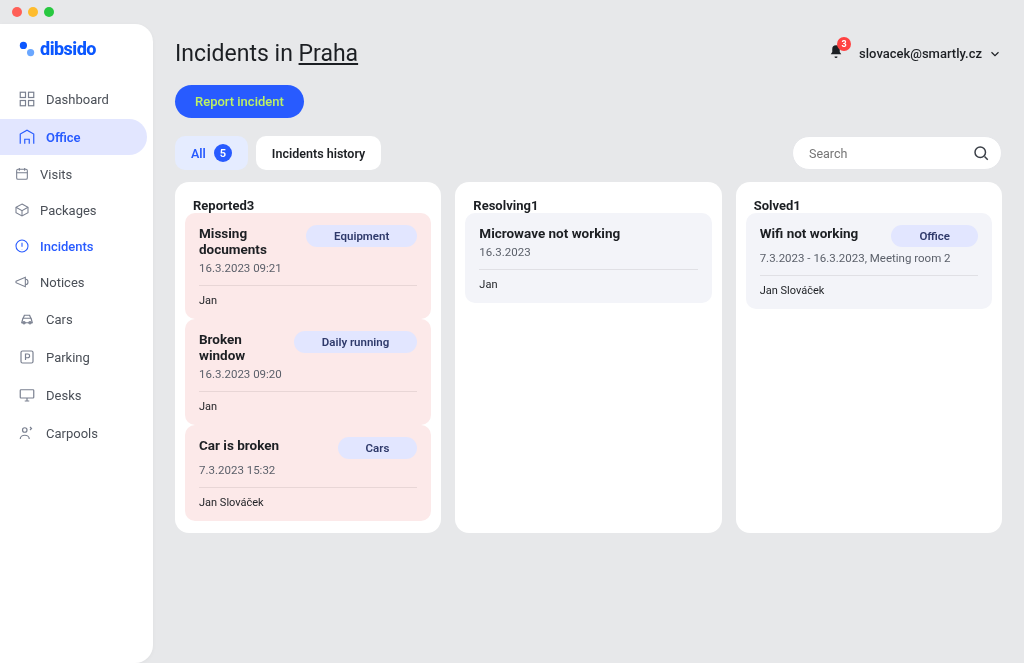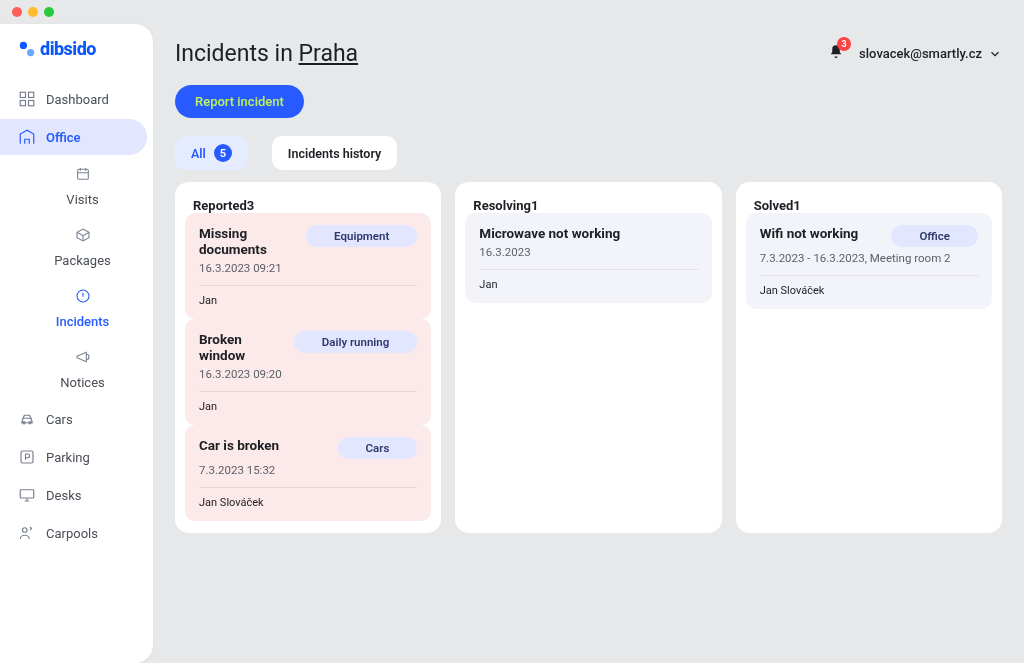--- a/index.html
+++ b/index.html
@@ -13,39 +13,39 @@
   .app { position: absolute; top: 24px; left: 0; right: 0; bottom: 0; display: flex; }
   .sidebar { width: 153px; background: #fff; border-radius: 0 18px 18px 0; display: flex; flex-direction: column; padding-top: 14px; box-shadow: 0 1px 4px rgba(0,0,0,0.04); }
   .logo { display: flex; align-items: center; gap: 4px; padding: 0 18px 22px 18px; }
   .logo-mark { width: 18px; height: 18px; position: relative; }
   .logo-text { font-weight: 800; font-size: 18px; color: #0b57ff; letter-spacing: -0.5px; }
   .nav { display: flex; flex-direction: column; gap: 0; }
   .nav-item { display: flex; align-items: center; gap: 10px; padding: 9px 12px 9px 18px; font-size: 13px; color: #4a4f57; cursor: pointer; border-radius: 0 20px 20px 0; margin: 0 6px 2px 0; }
   .nav-item.active { background: #e2e6ff; color: #285bff; font-weight: 600; }
   .nav-item .icon { width: 18px; height: 18px; flex-shrink: 0; display: flex; align-items: center; justify-content: center; color: #7a8090; }
   .nav-item.active .icon { color: #285bff; }
-  .nav-sub { padding-left: 30px; flex-direction: column; }
+  .nav-sub { padding-left: 14px; }
   .nav-sub .icon { width: 16px; height: 16px; }
   .nav-sub.incidents { color: #285bff; font-weight: 500; }
   .nav-sub.incidents .icon { color: #285bff; }
   .nav-item svg { stroke: currentColor; fill: none; stroke-width: 1.6; }
   .sidebar-bottom { margin-top: auto; padding-bottom: 14px; }
   .main { flex: 1; padding: 16px 22px 0 22px; overflow: hidden; }
   .header { display: flex; align-items: center; justify-content: space-between; margin-bottom: 18px; }
   .page-title { font-size: 23px; font-weight: 400; color: #1c1f23; }
   .page-title .city { text-decoration: underline; }
   .user-area { display: flex; align-items: center; gap: 14px; }
   .bell-wrap { position: relative; }
   .bell-wrap svg { width: 18px; height: 18px; fill: #1c1f23; }
   .bell-badge { position: absolute; top: -6px; right: -6px; background: #ff4242; color: #fff; font-size: 9px; font-weight: 700; width: 14px; height: 14px; border-radius: 50%; display: flex; align-items: center; justify-content: center; }
   .user-email { font-size: 13px; color: #1c1f23; font-weight: 500; display: flex; align-items: center; gap: 6px; }
   .chevron-down { width: 14px; height: 14px; }
   .report-btn { background: #285bff; color: #bef264; border: none; border-radius: 20px; padding: 9px 20px; font-size: 13px; font-weight: 500; cursor: pointer; }
   .toolbar { display: flex; align-items: center; justify-content: space-between; margin-top: 18px; margin-bottom: 12px; }
-  .tabs { display: flex; gap: 24px; }
+  .tabs { display: flex; gap: 8px; }
   .tab { background: #fff; border-radius: 10px; padding: 8px 16px; font-size: 12.5px; font-weight: 600; color: #1c1f23; display: flex; align-items: center; gap: 8px; cursor: pointer; }
   .tab.active { background: #e5ecff; color: #285bff; }
   .tab .count { background: #285bff; color: #fff; border-radius: 50%; width: 18px; height: 18px; display: flex; align-items: center; justify-content: center; font-size: 11px; }
   .search-box { position: relative; }
   .search-box input { width: 210px; height: 34px; border: 1px solid #e6e7ea; border-radius: 18px; padding: 0 40px 0 16px; font-size: 12.5px; outline: none; background: #fff; }
   .search-box svg { position: absolute; right: 12px; top: 8px; width: 18px; height: 18px; stroke: #3a3f47; fill: none; stroke-width: 2; }
   .columns { display: flex; gap: 14px; }
   .column { flex: 1; background: #fff; border-radius: 14px; padding: 10px 10px 12px 10px; min-width: 0; }
   .col-head { display: flex; justify-content: flex-start; align-items: center; padding: 6px 8px 0 8px; }
   .col-title { font-size: 13px; font-weight: 700; color: #1c1f23; }
@@ -210,20 +210,27 @@
       <div class="toolbar">
         <div class="tabs">
           <div class="tab active">
             <span>All</span>
             <span class="count">5</span>
           </div>
           <div class="tab">
             <span>Incidents history</span>
           </div>
         </div>
+        <div class="search-box">
+          <input type="text" placeholder="Search" style="">
+          <svg viewBox="0 0 24 24">
+              <circle cx="11" cy="11" r="7"></circle>
+              <path d="M21 21l-4.3-4.3"></path>
+            </svg>
+        </div>
       </div>
 
       <div class="columns">
           <div class="column">
             <div class="col-head">
               <span class="col-title">Reported</span>
               <span class="col-count">3</span>
             </div>
             <div class="card reported">
               <div class="card-head">

